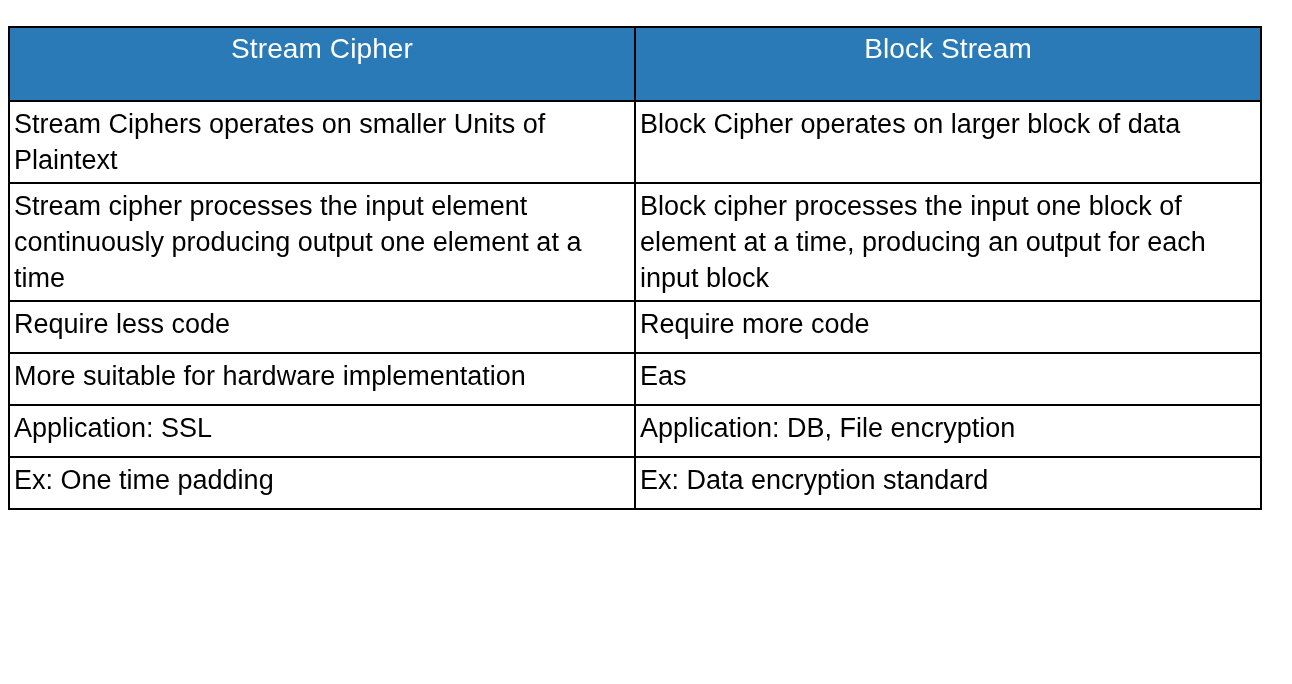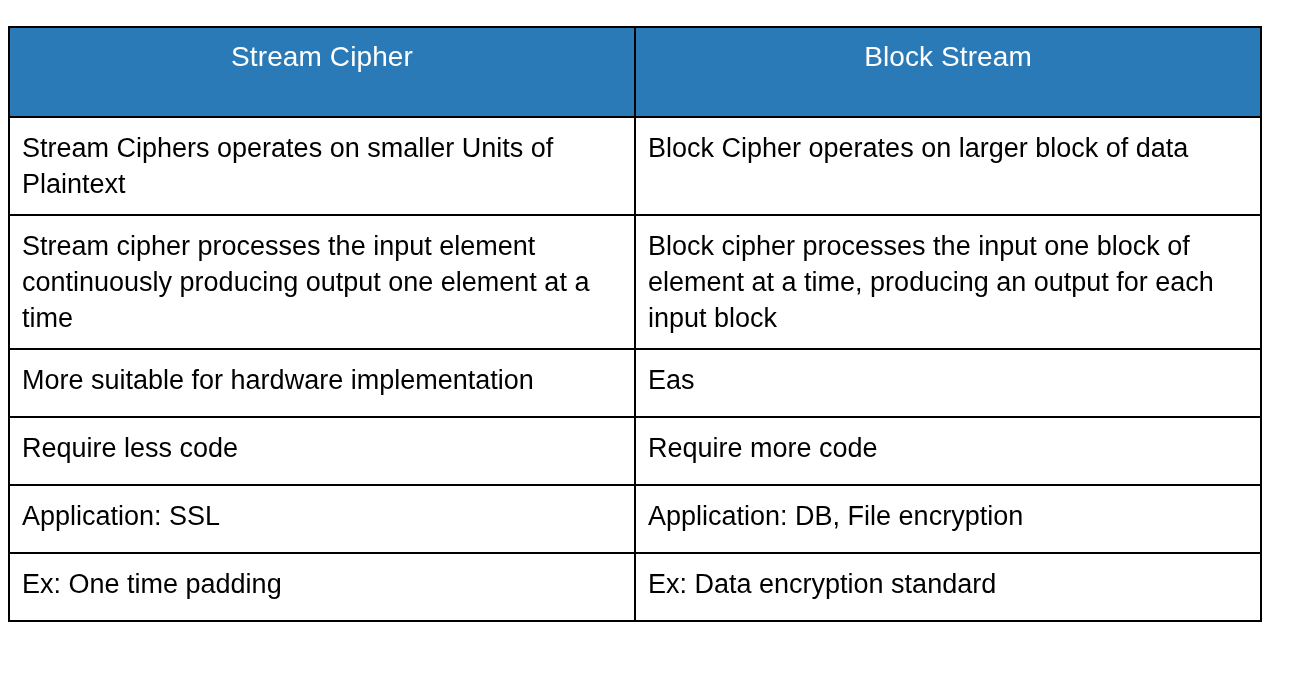--- a/index.html
+++ b/index.html
@@ -32,21 +32,21 @@
     background: #ffffff;
   }
 
   .comparison-table col.col-left  { width: 626px; }
   .comparison-table col.col-right { width: 626px; }
 
   .comparison-table th,
   .comparison-table td {
     border: 2px solid #000000;
     vertical-align: top;
-    padding: 12px;
+    padding: 4px;
   }
 
   thead th {
     background: #2a7ab8;
     color: #ffffff;
     height: 64px;
     text-align: center;
     vertical-align: middle;
     font-weight: normal;
     font-size: 28px;
@@ -105,32 +105,32 @@
       <tr class="r-tall">
         <td>
           <span class="cell-text">Stream cipher processes the input element continuously producing output one element at a time</span>
         </td>
         <td>
           <span class="cell-text">Block cipher processes the input one block of element at a time, producing an output for each input block</span>
         </td>
       </tr>
       <tr class="r-one">
         <td>
+          <span class="cell-text">Require less code</span>
+        </td>
+        <td>
+          <span class="cell-text">Require more code</span>
+        </td>
+      </tr>
+      <tr class="r-one">
+        <td>
           <span class="cell-text">More suitable for hardware implementation</span>
         </td>
         <td>
           <span class="cell-text">Eas</span>
-        </td>
-      </tr>
-      <tr class="r-one">
-        <td>
-          <span class="cell-text">Require less code</span>
-        </td>
-        <td>
-          <span class="cell-text">Require more code</span>
         </td>
       </tr>
       <tr class="r-one">
         <td>
           <span class="cell-text">Application: SSL</span>
         </td>
         <td>
           <span class="cell-text">Application: DB, File encryption</span>
         </td>
       </tr>

